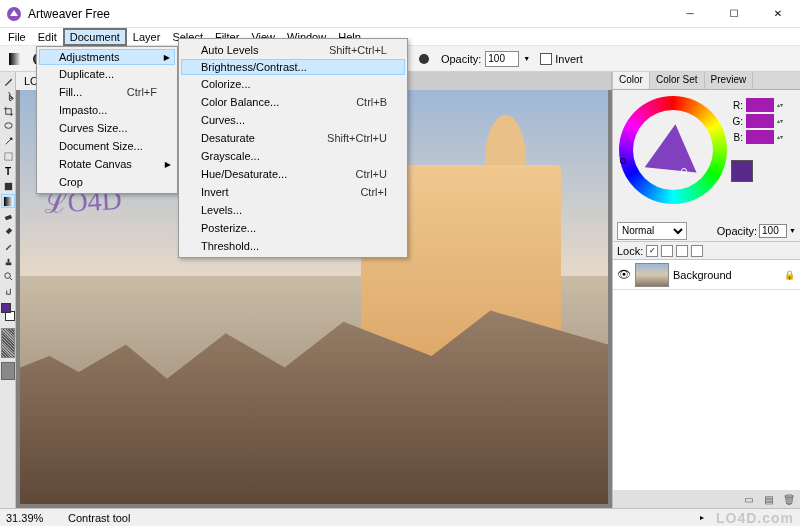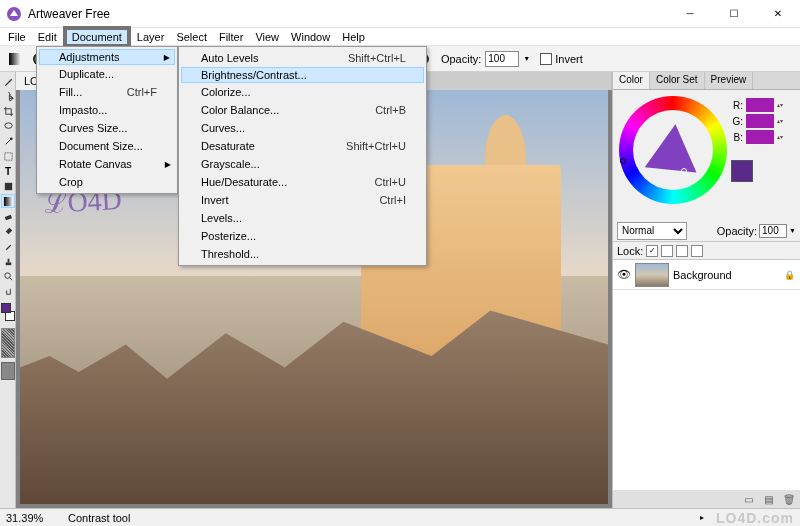--- a/index.html
+++ b/index.html
@@ -7,21 +7,21 @@
 
 
 .titlebar { height: 28px; background: #fff; display: flex; align-items: center; padding-left: 6px; border-bottom: 1px solid #e0e0e0; }
 .titlebar .appicon { width: 16px; height: 16px; margin-right: 6px; }
 .titlebar .title { flex: 1; font-size: 12px; }
 .titlebar .winbtn { width: 44px; height: 28px; display: flex; align-items: center; justify-content: center; font-family: sans-serif; font-size: 10px; }
 
 
 .menubar { height: 18px; background: #fff; display: flex; align-items: center; padding-left: 2px; border-bottom: 1px solid #e6e6e6; }
 .menubar .mitem { padding: 2px 6px; font-size: 11px; }
-.menubar .mitem.open { background: #cde8ff; border: 4px solid #737373; padding: 1px 5px; }
+.menubar .mitem.open { background: #cde8ff; border: 2px solid #737373; padding: 1px 5px; }
 
 
 .toolbar { height: 26px; background: #f3f3f3; display: flex; align-items: center; padding: 0 4px; border-bottom: 1px solid #d0d0d0; gap: 2px; position: relative; }
 .tbtn { width: 22px; height: 22px; display: flex; align-items: center; justify-content: center; border: 1px solid transparent; border-radius: 2px; font-size: 10px; }
 .tbtn svg { width: 14px; height: 14px; }
 .grad-swatch { width: 46px; height: 18px; background: linear-gradient(to right, #5a2a8a, #fff); border: 1px solid #888; }
 .opacity-field { height: 18px; display: flex; align-items: center; gap: 4px; margin-left: 4px; }
 .opacity-field input { width: 34px; height: 16px; border: 1px solid #888; font-size: 10px; padding: 0 2px; }
 .chk { display: flex; align-items: center; gap: 3px; margin-left: 8px; }
 .chk .box { width: 12px; height: 12px; border: 1px solid #555; background: #fff; }
@@ -92,21 +92,21 @@
 
 
 .dropdown { position: absolute; background: #f0f0f0; border: 1px solid #999; box-shadow: 2px 2px 4px rgba(0,0,0,.25); z-index: 100; padding: 2px; }
 .dropdown .ditem { display: flex; align-items: center; height: 18px; padding: 0 18px 0 20px; font-size: 11px; white-space: nowrap; position: relative; }
 .dropdown .ditem .lbl { flex: 1; padding-right: 24px; }
 .dropdown .ditem .sc { color: #333; font-size: 11px; }
 .dropdown .ditem .arrow { position: absolute; right: 4px; font-size: 8px; }
 .dropdown .ditem.disabled { color: #999; }
 .dropdown .ditem.hl { background: #cde8ff; border: 1px solid #99d1ff; padding: 0 17px 0 19px; height: 16px; }
 #menu-doc { top: 46px; left: 36px; width: 142px; }
-#menu-adj { top: 46px; left: 178px; width: 249px; }
+#menu-adj { top: 38px; left: 178px; width: 230px; }
 </style>
 </head>
 <body>
 
 <div class="titlebar">
   <svg class="appicon" viewBox="0 0 16 16">
       <circle cx="8" cy="8" r="7" fill="#8a50c0"></circle>
       <path d="M4 10 L8 4 L12 10 Z" fill="#fff"></path>
     </svg>
   <div class="title">Artweaver Free</div>

